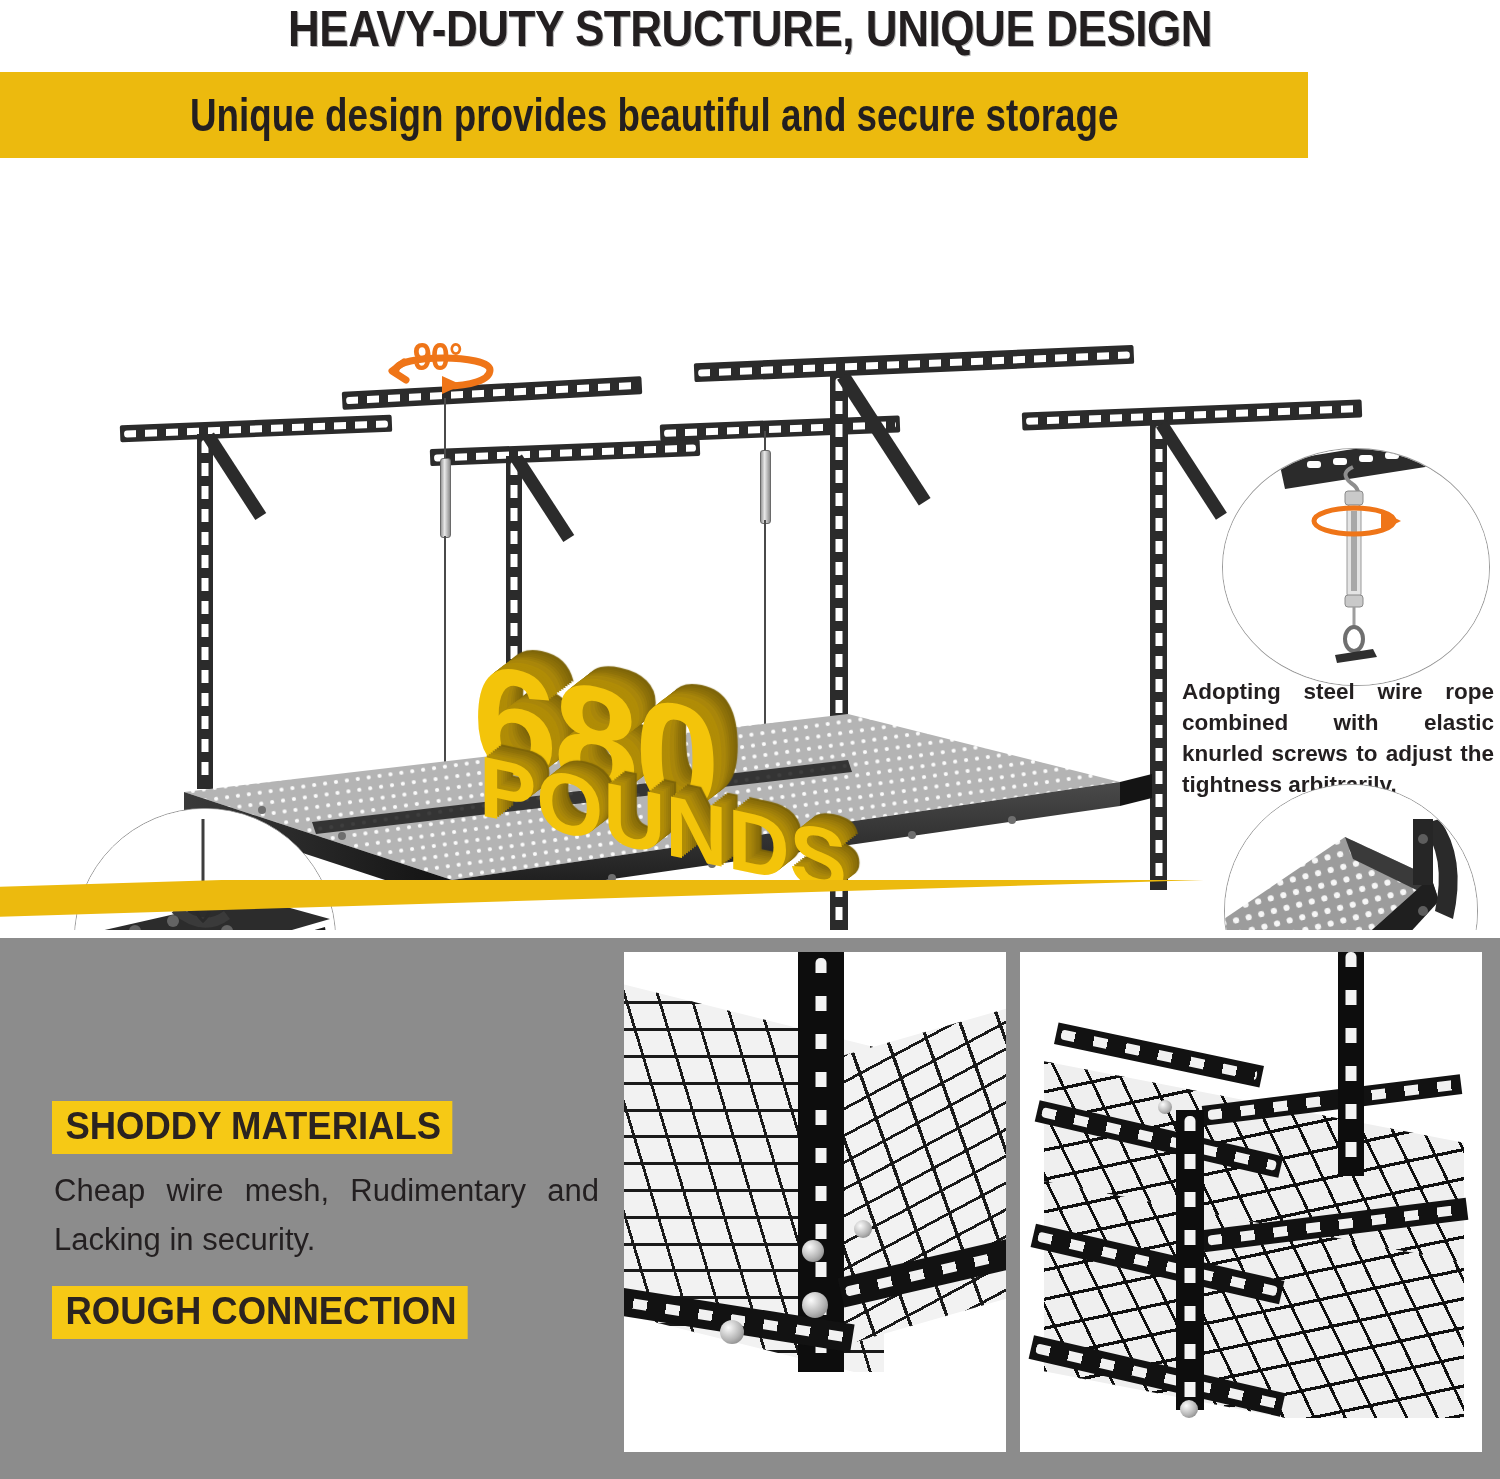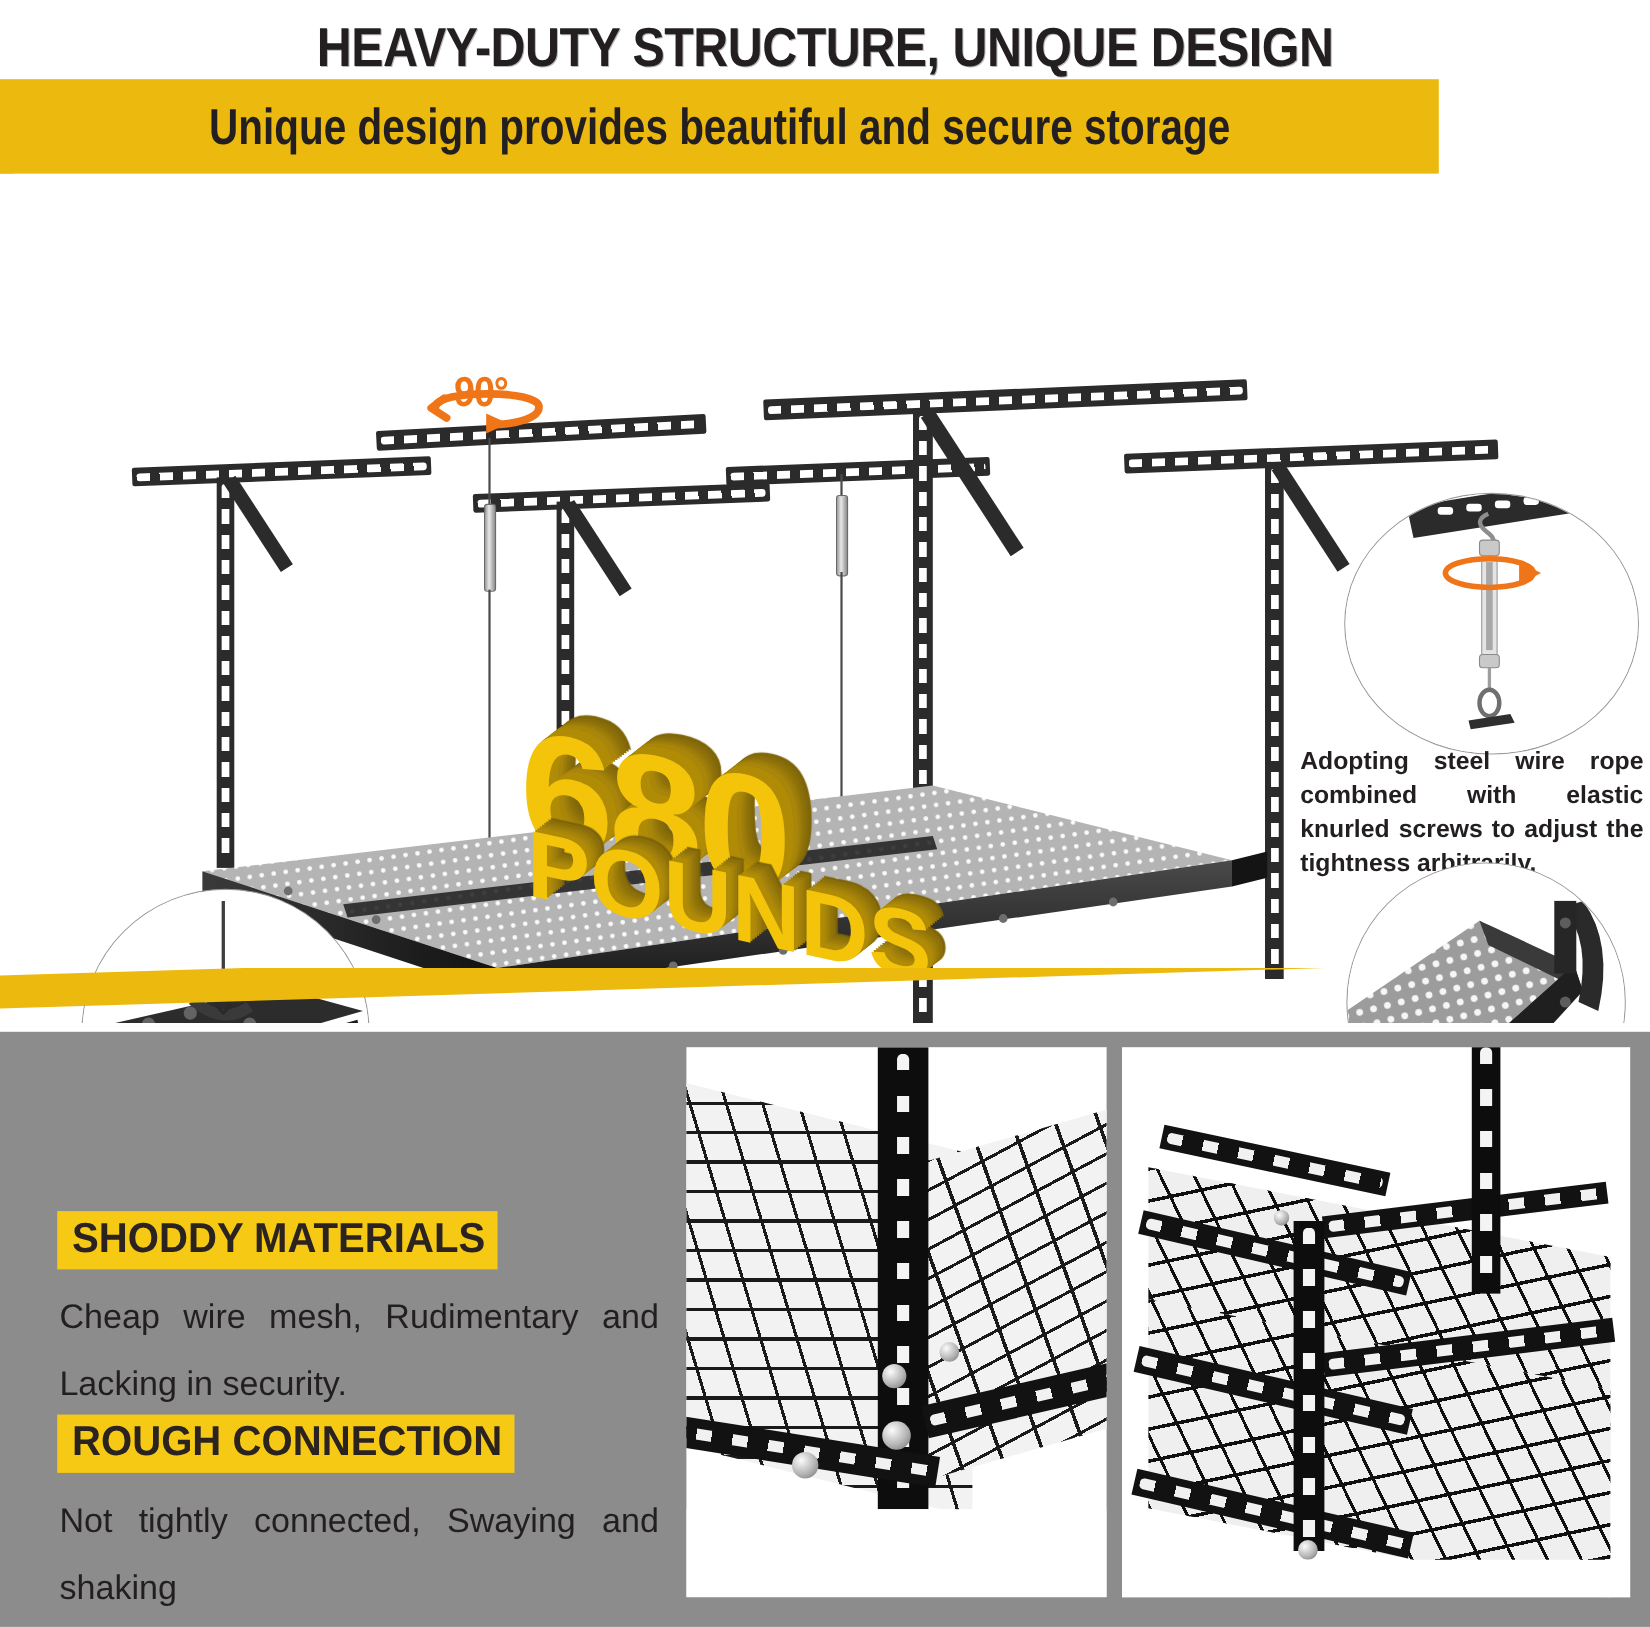--- a/index.html
+++ b/index.html
@@ -1,21 +1,21 @@
 <!DOCTYPE html>
 <html><head>
 <meta charset="utf-8">
 <style>
   html,body{margin:0;padding:0;background:#fff;}
   body{width:1500px;height:1479px;font-family:"Liberation Sans",sans-serif;overflow:hidden;position:relative;}
 
   
   #header-title-bar{
     position:absolute;left:0;top:0;width:1500px;height:72px;
-    background:#ffffff;display:flex;align-items:flex-end;justify-content:center;
+    background:#ffffff;display:flex;align-items:flex-start;justify-content:center;
   }
   #header-title-bar .title-text{
     font-family:"Liberation Sans Narrow","Liberation Sans",sans-serif;
     font-weight:bold;font-size:50px;letter-spacing:-0.5px;color:#231f20;
     transform:scaleX(0.88);transform-origin:center;white-space:nowrap;
     text-shadow:1px 1px 0 #b9b9b9;
   }
   #header-sub-bar{
     position:absolute;left:0;top:72px;width:1308px;height:86px;
     background:#ecba0e;display:flex;align-items:center;justify-content:center;
@@ -101,21 +101,21 @@
   .x-mark span{position:absolute;left:50%;top:50%;width:66px;height:17px;background:#dd1f26;border-radius:2px;}
   .x-mark span:first-child{transform:translate(-50%,-50%) rotate(45deg);}
   .x-mark span:last-child{transform:translate(-50%,-50%) rotate(-45deg);}
 
   .sub-chip{
     position:absolute;background:#f6c915;color:#2b2320;
     font-family:"Liberation Sans Narrow","Liberation Sans",sans-serif;font-weight:bold;
     font-size:38px;padding:4px 12px 6px 14px;white-space:nowrap;transform:scaleX(0.96);transform-origin:left center;
   }
   .body-copy{
-    position:absolute;font-family:"Liberation Sans",sans-serif;font-size:31px;line-height:61px;
+    position:absolute;font-family:"Liberation Sans",sans-serif;font-size:31px;line-height:49px;
     color:#231f20;width:545px;text-align:justify;
   }
 
   .photo-frame{position:absolute;background:#ffffff;overflow:hidden;}
 
   
   .mesh-a{
     position:absolute;
     background:
       repeating-linear-gradient(72deg, #1a1a1a 0 3px, rgba(255,255,255,0) 3px 34px),
@@ -338,21 +338,20 @@
   <div id="divider-bar"></div>
 </div>
 
 <div id="compare-section">
 
 
   <div class="sub-chip" style="left:52px;top:163px;">SHODDY MATERIALS</div>
   <div class="body-copy" style="left:54px;top:228px;">Cheap wire mesh, Rudimentary and Lacking in security.</div>
 
   <div class="sub-chip" style="left:52px;top:348px;">ROUGH CONNECTION</div>
-  <div class="body-copy" style="left:54px;top:414px;">Not tightly connected, Swaying and shaking</div>
 
   <div class="photo-frame" style="left:624px;top:14px;width:382px;height:500px;">
     <div class="mesh-a" style="left:-40px;top:60px;width:300px;height:330px;transform:skewY(14deg);"></div>
     <div class="mesh-a" style="left:214px;top:72px;width:230px;height:290px;transform:skewY(-16deg);"></div>
     <div class="post" style="left:174px;top:0px;width:46px;height:420px;">
       <div class="holes"></div>
     </div>
     <div class="beam" style="left:-30px;top:352px;width:260px;height:28px;transform:rotate(9deg);">
       <div class="bh"></div>
     </div>

